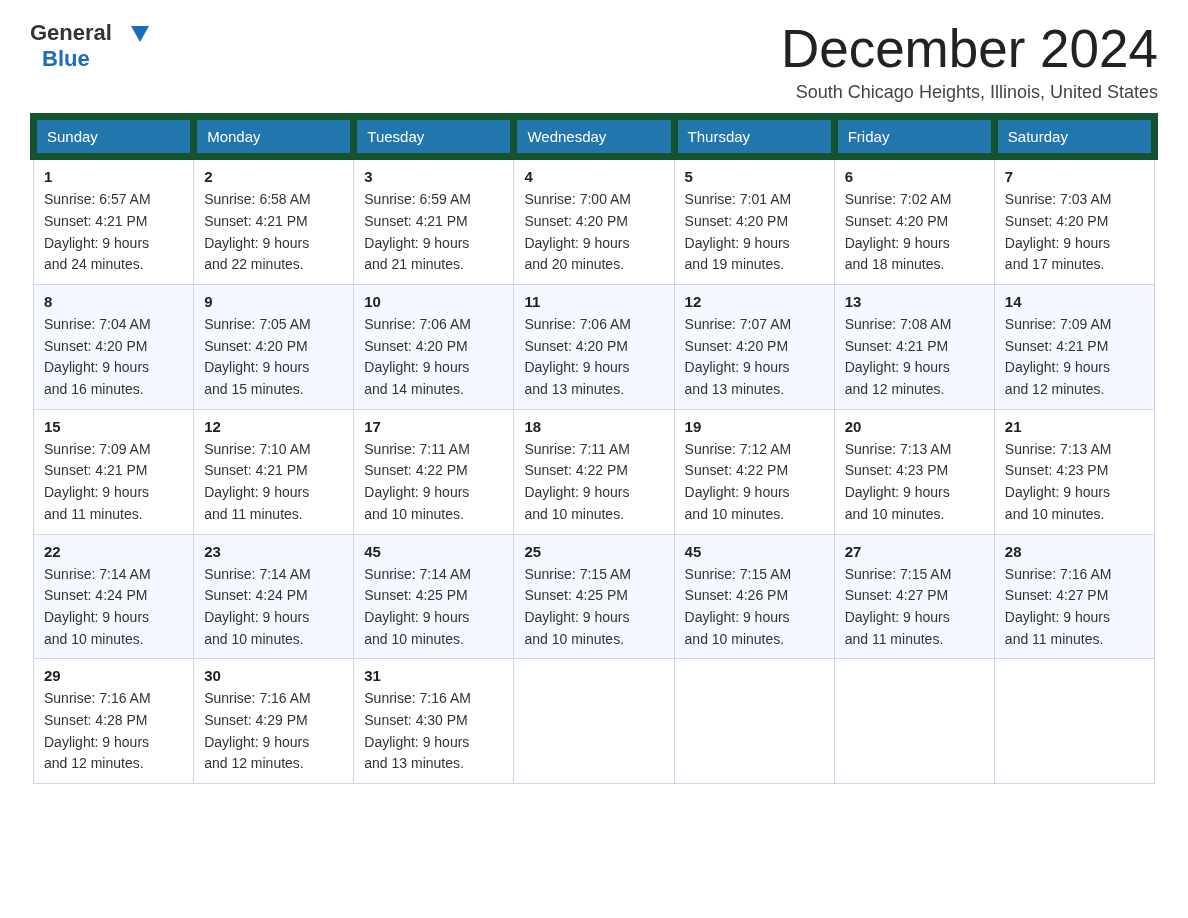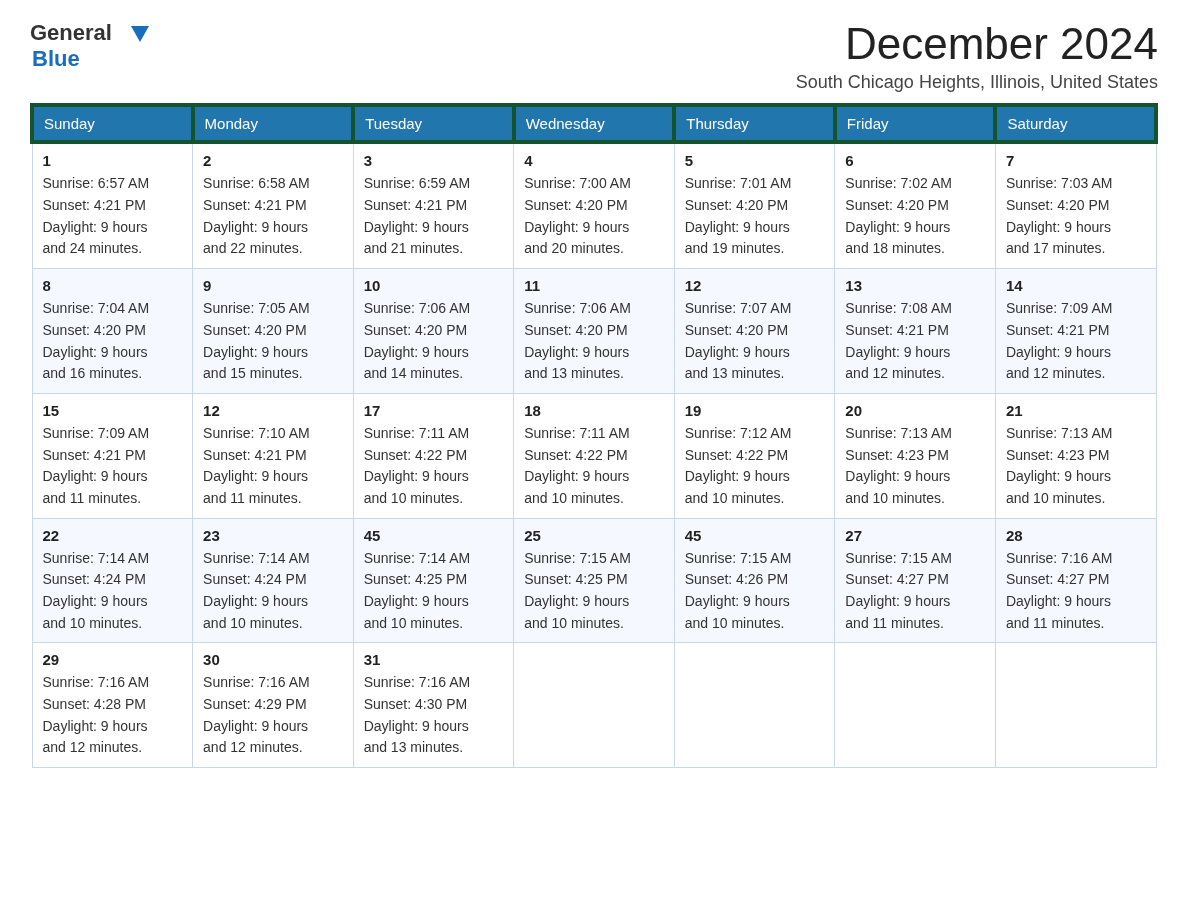--- a/index.html
+++ b/index.html
@@ -13,21 +13,21 @@
     .header {
       display: flex;
       justify-content: space-between;
       align-items: flex-start;
       margin-bottom: 10px;
     }
     .title-section {
       text-align: right;
     }
     .calendar-title {
-      font-size: 44px;
+      font-size: 53px;
       font-weight: 300;
       color: #222;
       line-height: 1.1;
     }
     .calendar-subtitle {
       font-size: 18px;
       color: #444;
       margin-top: 4px;
     }
     .calendar-table {
@@ -35,21 +35,21 @@
       border-collapse: collapse;
       margin-top: 10px;
     }
     .calendar-table th {
       background-color: #2176ae;
       color: #ffffff;
       font-size: 15px;
       font-weight: normal;
       padding: 8px 10px;
       text-align: left;
-      border: 4px solid #14532d;
+      border: 7px solid #14532d;
     }
     .calendar-table td {
       vertical-align: top;
       padding: 8px 10px;
       border: 1px solid #c8d8e8;
       width: 14.28%;
       min-height: 90px;
       background: #ffffff;
     }
     .calendar-table tr:nth-child(even) td {
@@ -84,21 +84,21 @@
 <body>
 
 <div class="header">
   <div class="logo-wrapper">
     <div class="logo-row">
       <span style="font-size:22px;font-weight:bold;color:#333;">General</span>
       <svg width="18" height="16" viewBox="0 0 18 16" style="margin-left:3px;margin-top:2px;">
         <polygon points="0,0 18,0 9,16" fill="#1a6dbd"></polygon>
       </svg>
     </div>
-    <span style="font-size:22px;font-weight:bold;color:#1a6dbd;margin-left:2px;">Blue</span>
+    <span style="font-size:22px;font-weight:bold;color:#1a6dbd;margin-left:12px;">Blue</span>
   </div>
   <div class="title-section">
     <div class="calendar-title">December 2024</div>
     <div class="calendar-subtitle">South Chicago Heights, Illinois, United States</div>
   </div>
 </div>
 
 <table class="calendar-table">
   <thead>
     <tr>

